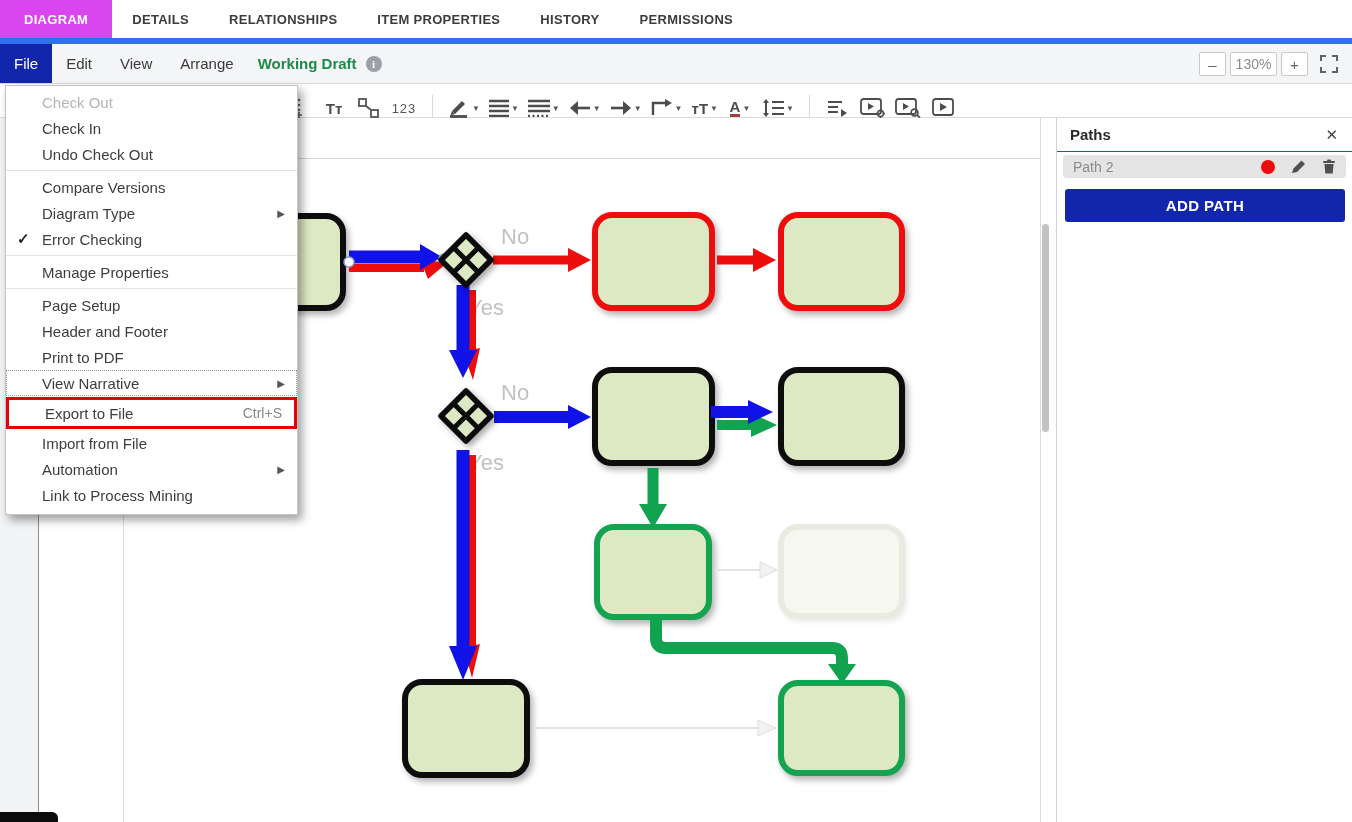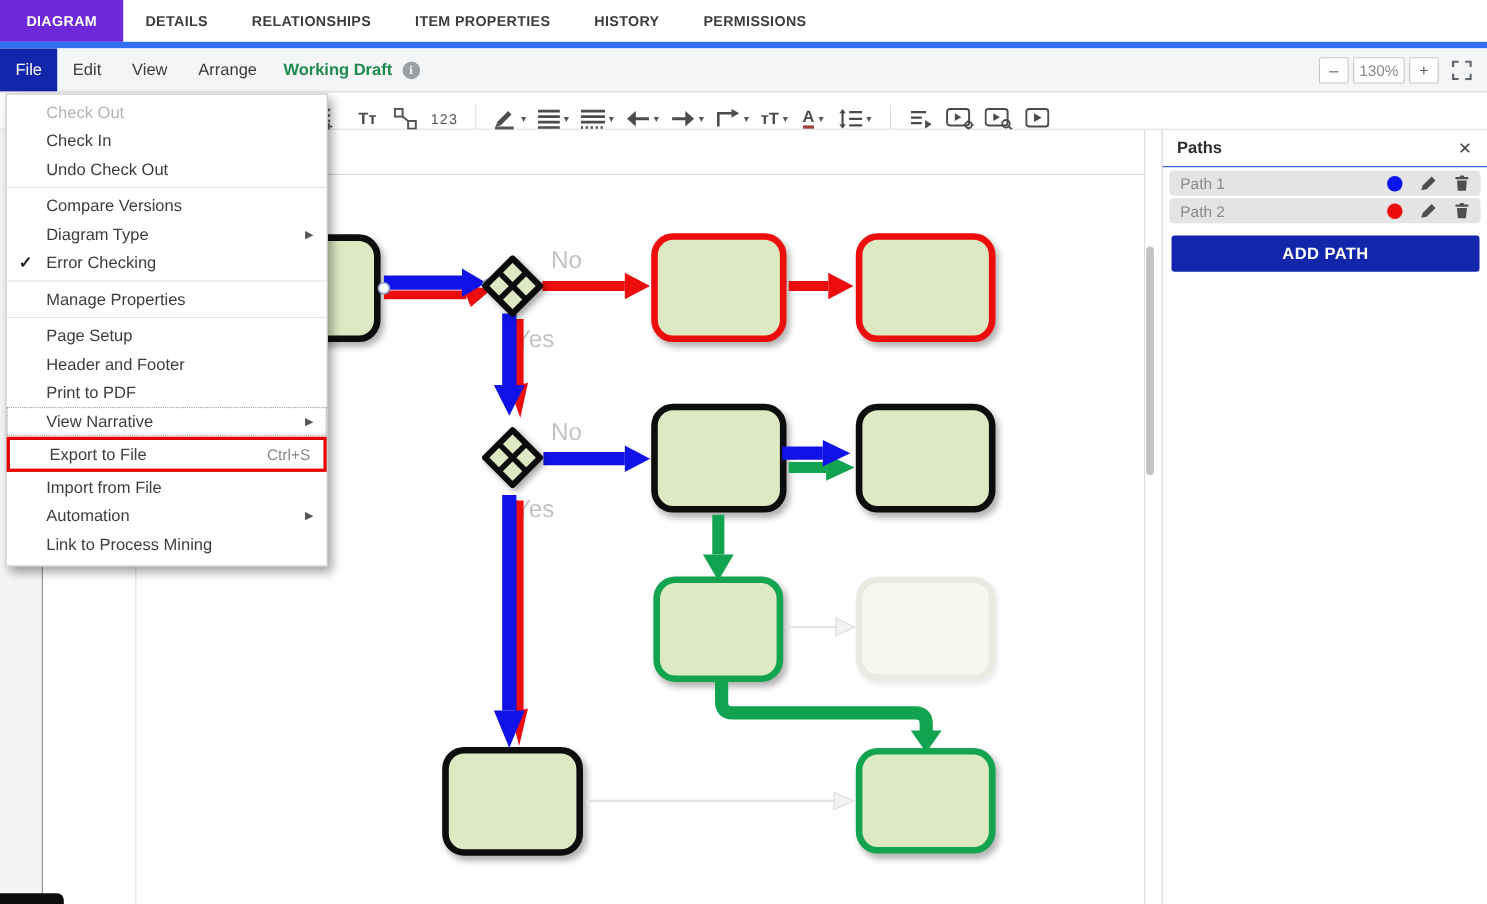--- a/index.html
+++ b/index.html
@@ -2,21 +2,21 @@
 <html><head>
 <meta charset="utf-8">
 <style>
   * { margin:0; padding:0; box-sizing:border-box; }
   html,body { width:1352px; height:822px; overflow:hidden; }
   body { font-family:"Liberation Sans", sans-serif; background:#fff; position:relative; }
 
   
   .tabs { position:absolute; left:0; top:0; width:1352px; height:38px; background:#fff; display:flex; align-items:stretch; }
   .tab { display:flex; align-items:center; padding:0 20px; font-size:13px; font-weight:700; letter-spacing:.3px; color:#3c3c3c; cursor:pointer; }
-  .tab.active { background:#6d28d9; color:#fff; padding:0 24px; }
+  .tab.active { background:#d946ef; color:#fff; padding:0 24px; }
   .accent-strip { position:absolute; left:0; top:38px; width:1352px; height:6px; background:#2f6ff0; }
 
   
   .menubar { position:absolute; left:0; top:44px; width:1352px; height:40px; background:#f4f5f7; border-bottom:1px solid #d9dadb; display:flex; align-items:stretch; }
   .menubar .mitem { display:flex; align-items:center; padding:0 14px; font-size:15px; color:#3a3a3a; cursor:pointer; }
   .menubar .mitem.open { background:#1226ab; color:#fff; }
   .status-draft { display:flex; align-items:center; gap:9px; padding:0 8px 0 10px; font-size:15px; font-weight:700; color:#1d8a4b; }
   .info-badge { width:16px; height:16px; border-radius:50%; background:#9aa0a6; color:#fff; font-size:11px; font-weight:700; display:flex; align-items:center; justify-content:center; font-family:"Liberation Serif",serif; }
   .zoomctl { position:absolute; right:14px; top:52px; display:flex; align-items:center; gap:4px; }
   .zbtn { width:27px; height:24px; background:#fff; border:1px solid #c9c9c9; border-radius:2px; color:#666; font-size:15px; display:flex; align-items:center; justify-content:center; cursor:pointer; }
@@ -336,36 +336,20 @@
 
   <div class="scroll-thumb"></div>
   <div class="black-bar"></div>
 
   <div class="paths-panel">
     <div class="pp-head">
       <span class="pp-title">Paths</span>
       <span class="pp-close">✕</span>
     </div>
     <div class="pp-rows">
-      <div class="prow sel">
-        <span class="plabel">Path 1</span>
-        <span class="pdot" style="background:#0b16ee;"></span>
-        <span class="picon">
-            <svg width="15" height="15" viewBox="0 0 15 15">
-              <path d="M1 14l1.5-4.5 8-8L14 5l-8 8z" fill="#4f4f4f"></path>
-            </svg>
-          </span>
-        <span class="picon">
-            <svg width="14" height="15" viewBox="0 0 14 15">
-              <rect x="1" y="2" width="12" height="2" rx="1" fill="#4f4f4f"></rect>
-              <rect x="5" y="0.5" width="4" height="2" rx="1" fill="#4f4f4f"></rect>
-              <path d="M2.5 5h9l-.8 9.5h-7.4z" fill="#4f4f4f"></path>
-            </svg>
-          </span>
-      </div>
       <div class="prow sel">
         <span class="plabel">Path 2</span>
         <span class="pdot" style="background:#ee0b0b;"></span>
         <span class="picon">
             <svg width="15" height="15" viewBox="0 0 15 15">
               <path d="M1 14l1.5-4.5 8-8L14 5l-8 8z" fill="#4f4f4f"></path>
             </svg>
           </span>
         <span class="picon">
             <svg width="14" height="15" viewBox="0 0 14 15">

